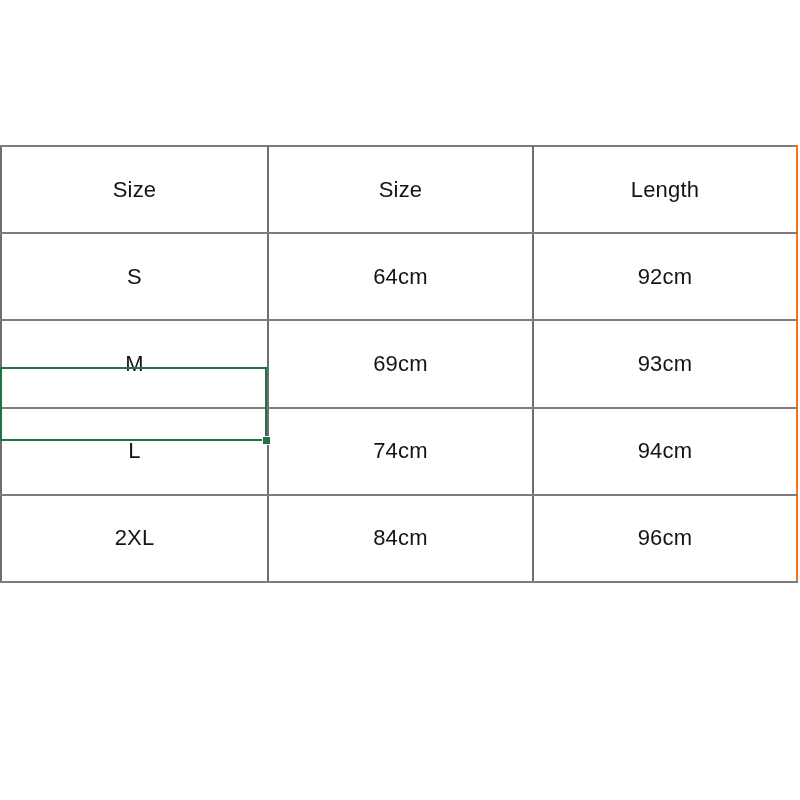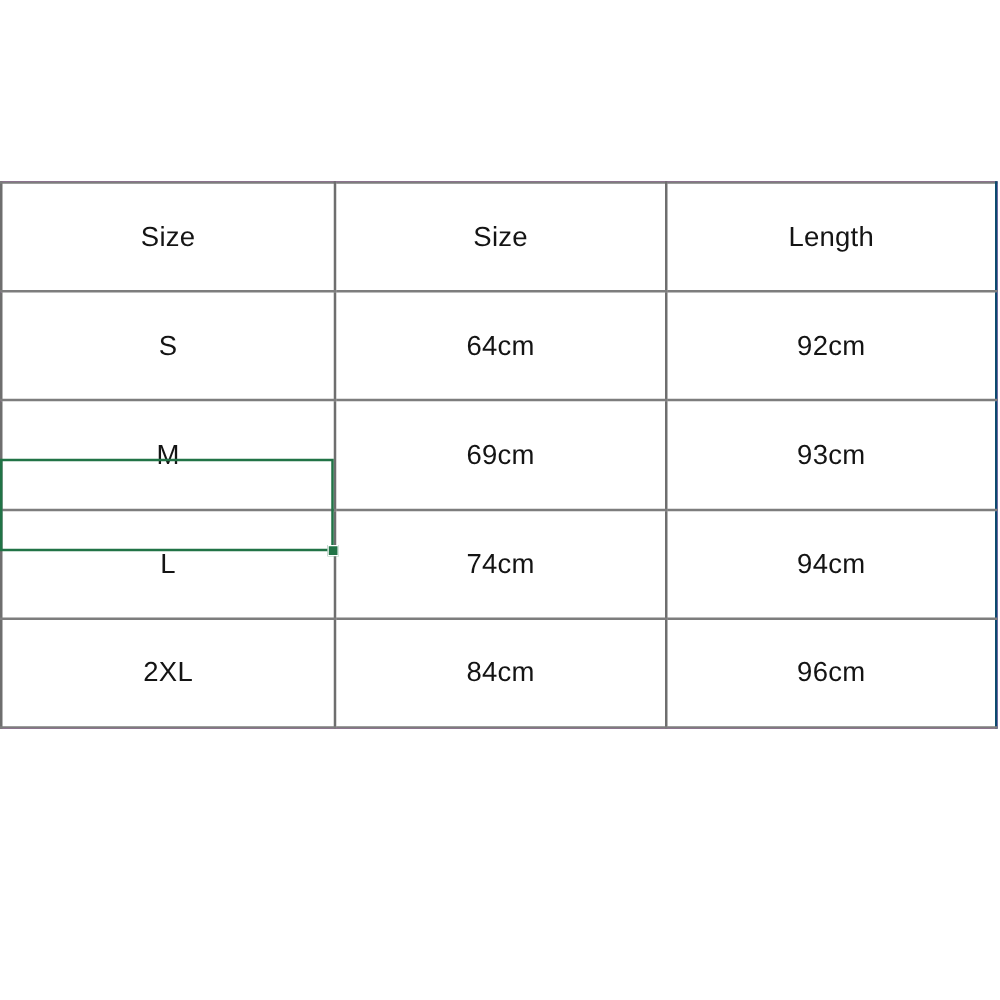--- a/index.html
+++ b/index.html
@@ -28,21 +28,21 @@
     top: 145px;
     width: 796px;
     height: 438px;
   }
 
   table.size-table {
     width: 796px;
     height: 438px;
     border-collapse: collapse;
     table-layout: fixed;
-    background: #a21caf;
+    background: #0ea5e9;
   }
 
   table.size-table col.c-size   { width: 267px; }
   table.size-table col.c-waist  { width: 265px; }
   table.size-table col.c-length { width: 264px; }
 
   table.size-table td {
     height: 73px;
     text-align: center;
     vertical-align: middle;
@@ -58,21 +58,21 @@
     background: #ffffff;
     padding: 0;
   }
 
   
   table.size-table tr:first-child td { border-top: 2px solid #7d7d7d; }
   table.size-table tr:last-child  td { border-bottom: 2px solid #7d7d7d; }
 
   
   table.size-table td:first-child { border-left: 2px solid #6e6e6e; }
-  table.size-table td:last-child  { border-right: 2px solid #0c4a6e; margin-top: 28px; }
+  table.size-table td:last-child  { border-right: 2px solid #f97316; margin-top: 28px; }
 
   .cell-text {
     display: block;
     line-height: 1;
   }
 
   
   #selection-box {
     position: absolute;
     left: 0px;

